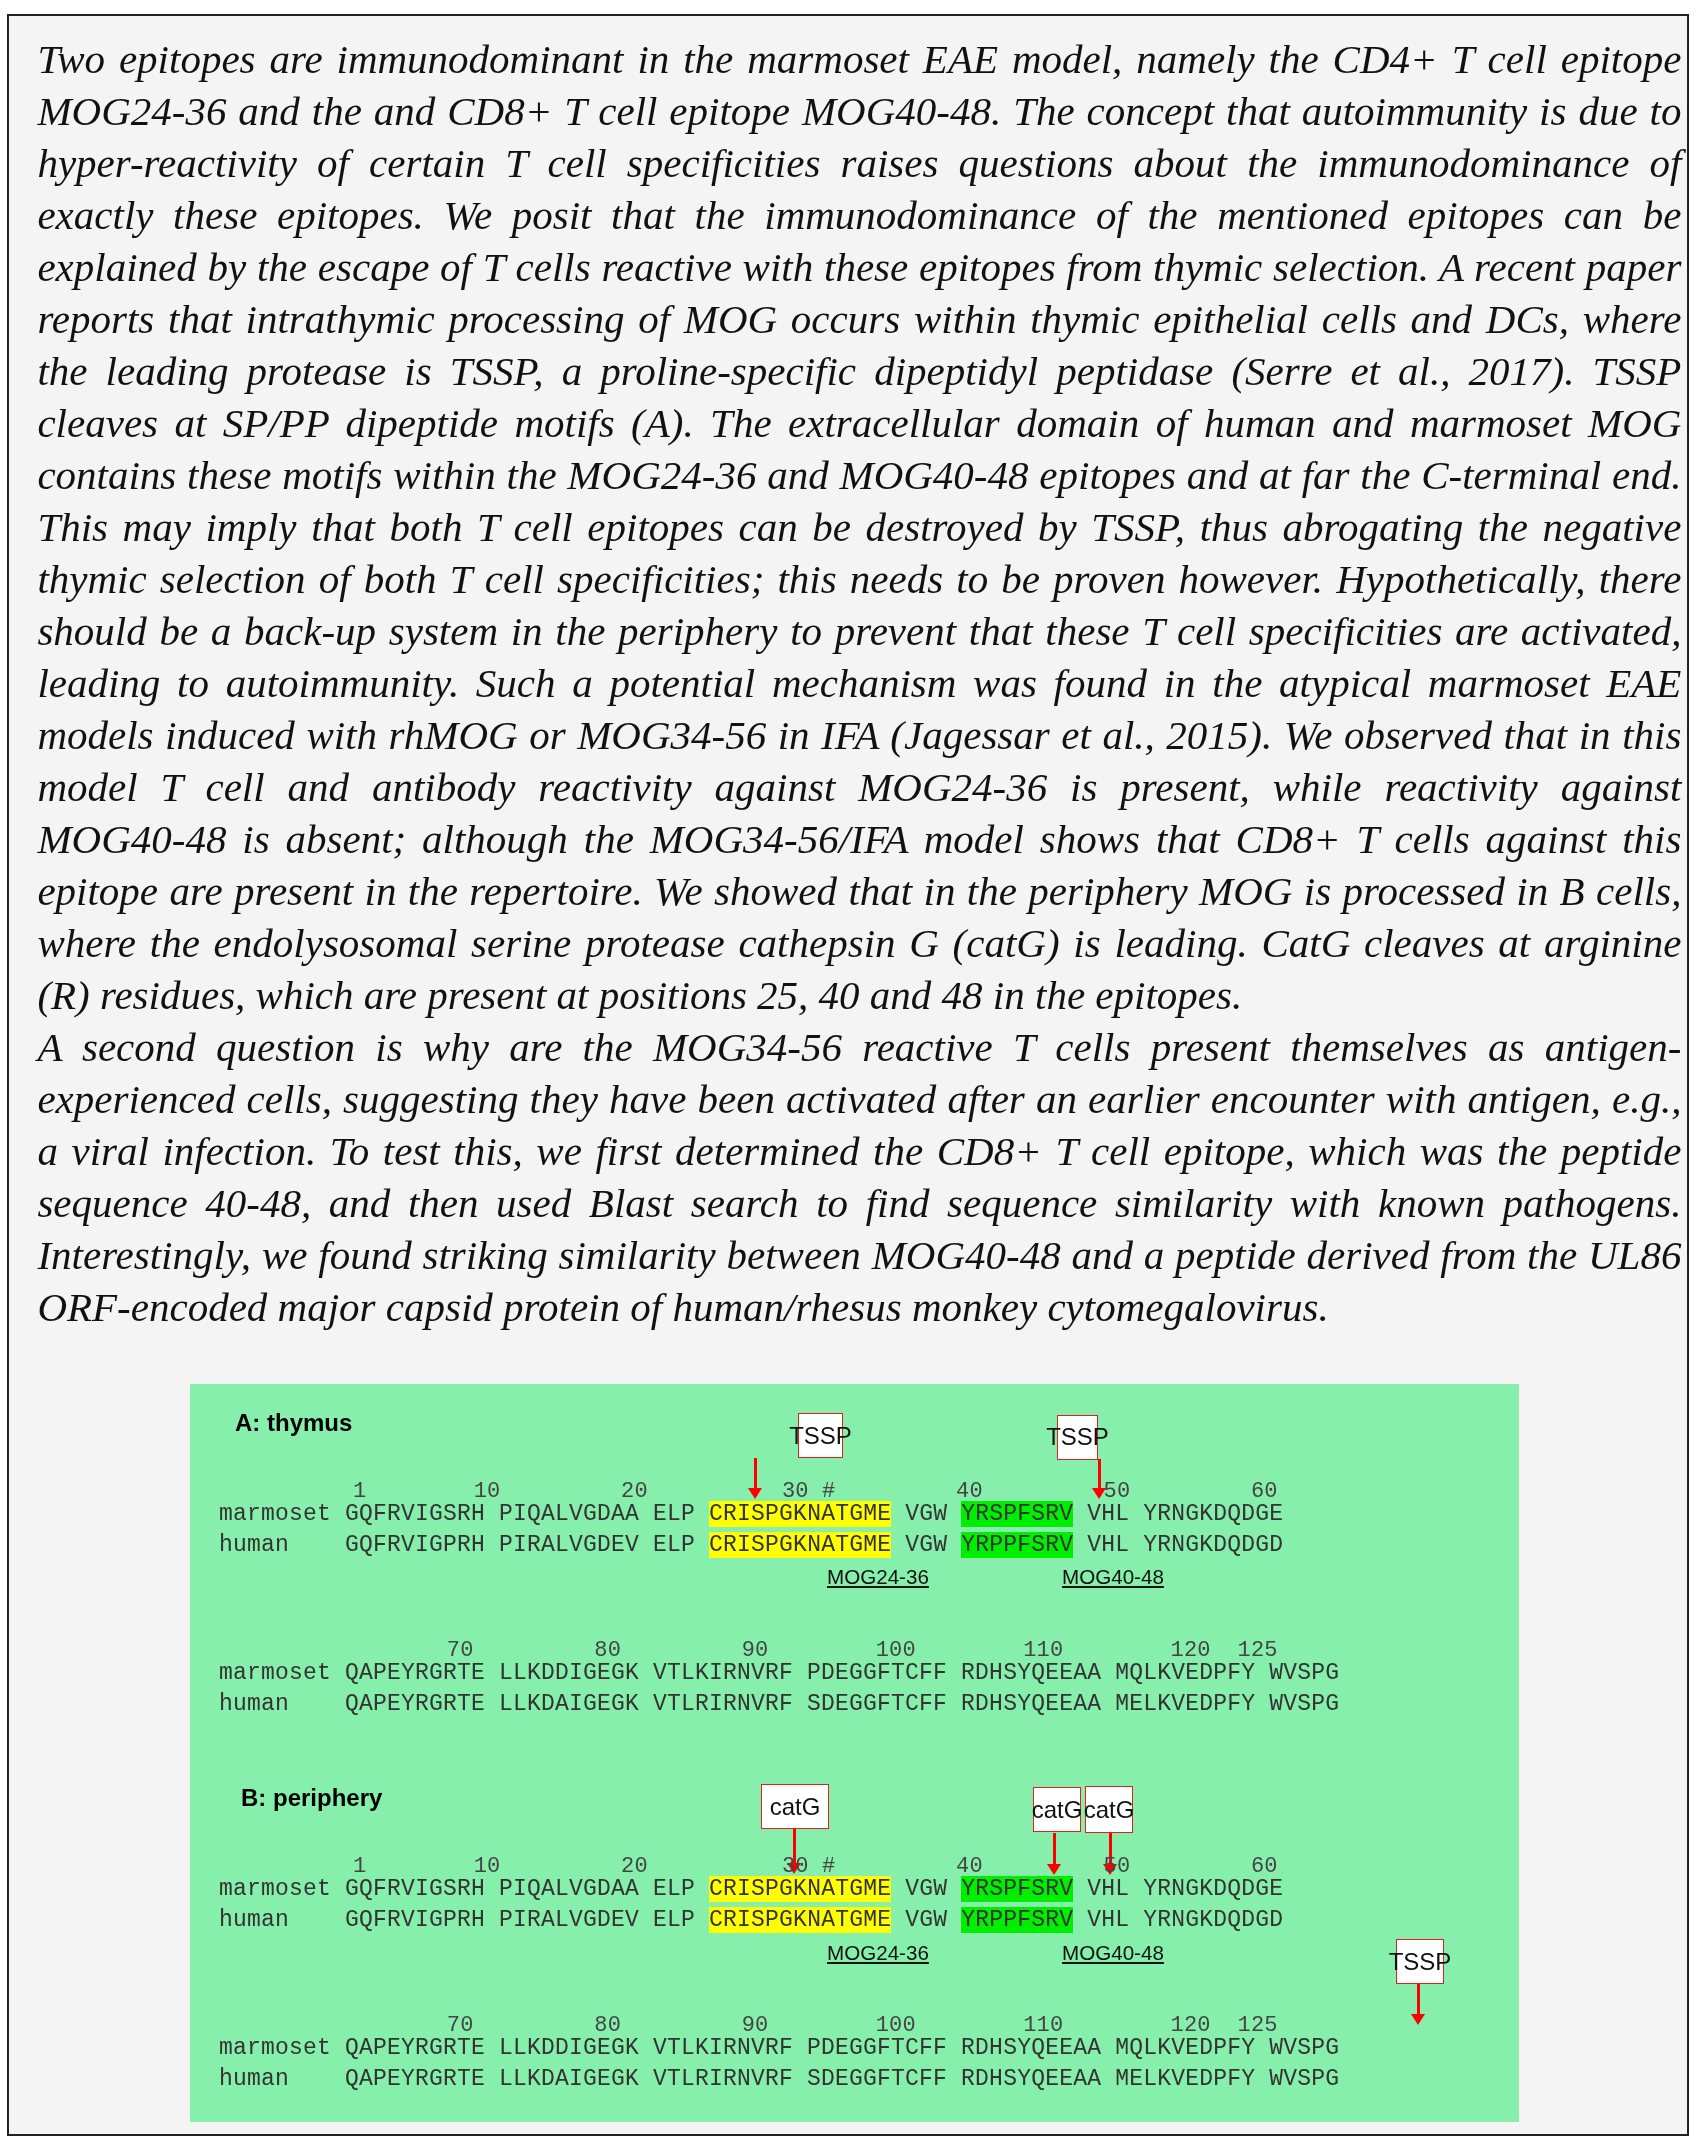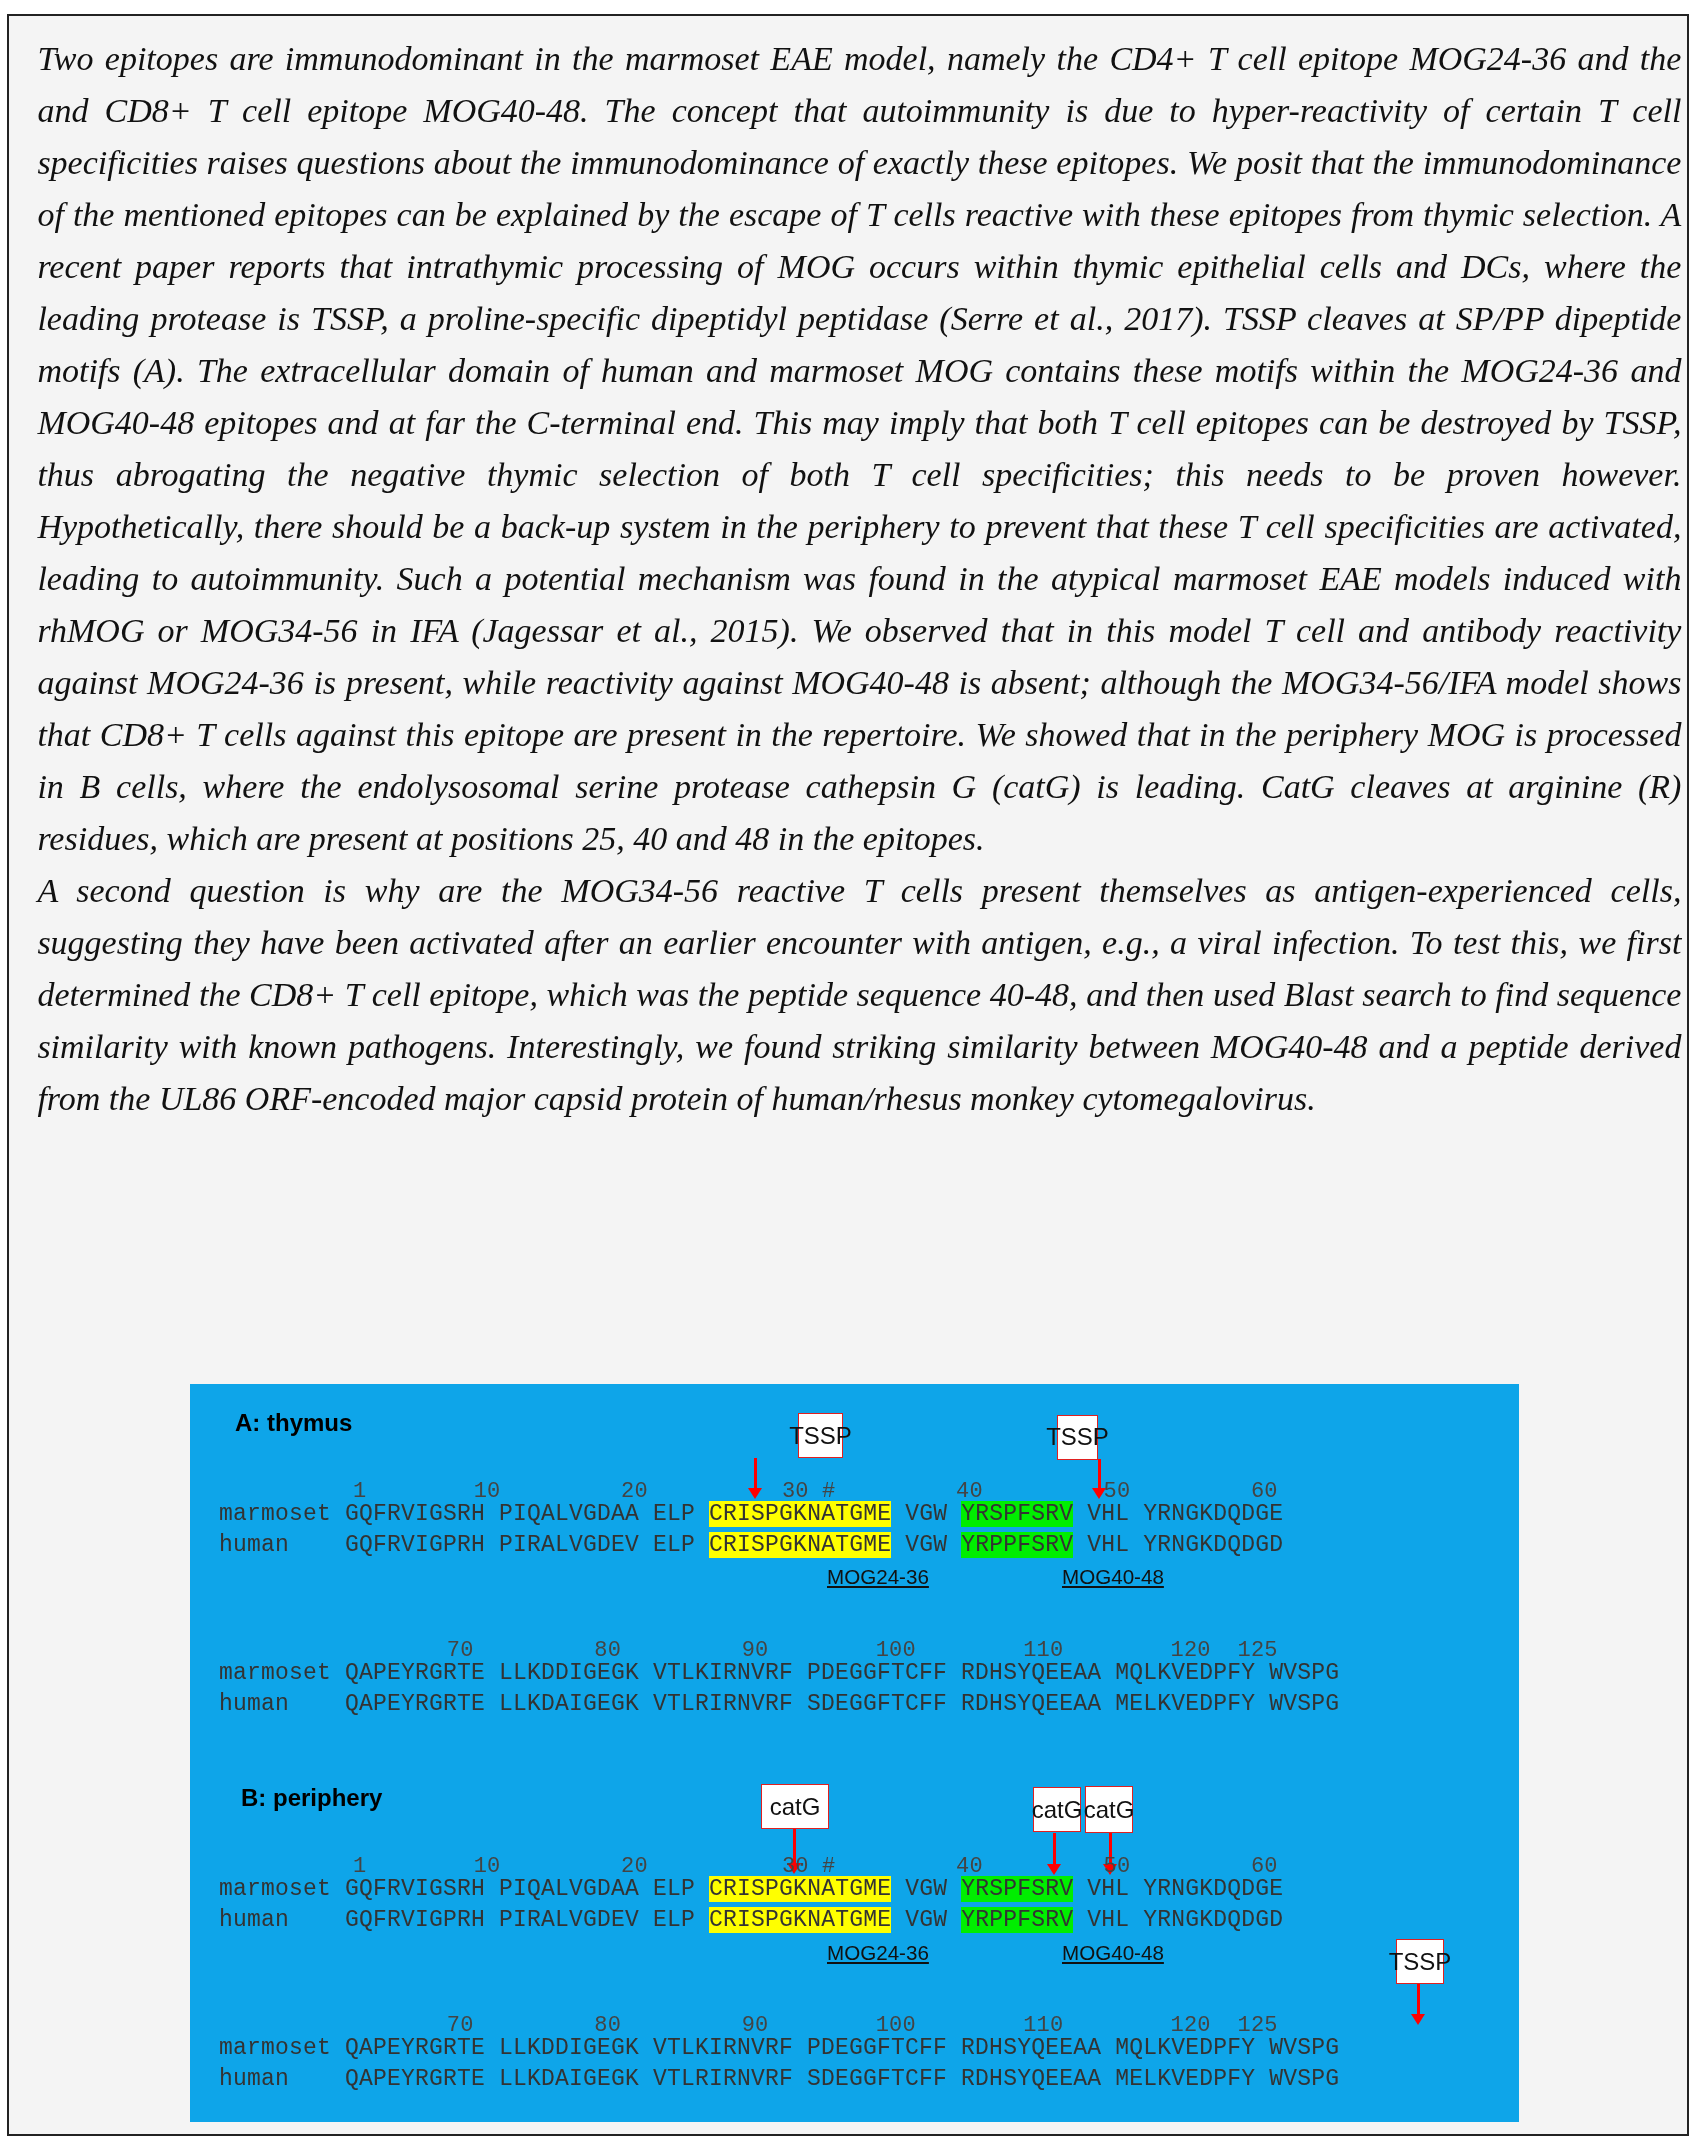--- a/index.html
+++ b/index.html
@@ -4,27 +4,27 @@
 <style>
   html, body { margin: 0; padding: 0; background: #ffffff; }
   body { width: 1705px; height: 2151px; position: relative; overflow: hidden; }
   .frame {
     position: absolute; left: 7.4px; top: 14px; width: 1682px; height: 2122px;
     border: 2.5px solid #222; background: #f4f4f4; box-sizing: border-box;
   }
   .text-block {
     position: absolute; left: 28px; top: 16.5px; width: 1644px;
     font-family: "Liberation Serif", "DejaVu Serif", serif;
-    font-style: italic; font-size: 34px; line-height: 52px; color: #111;
+    font-style: italic; font-size: 41px; line-height: 52px; color: #111;
     text-align: justify;
   }
   .text-block p { margin: 0; }
   .figure {
     position: absolute; left: 190px; top: 1384px; width: 1329px; height: 738px;
-    background: #0ea5e9;
+    background: #86efac;
   }
   .panel-title {
     position: absolute; font-family: "Liberation Sans", "DejaVu Sans", sans-serif;
     font-weight: bold; font-size: 24px; color: #000;
   }
   .mono {
     position: absolute; font-family: "Liberation Mono", "DejaVu Sans Mono", monospace;
     font-size: 23px; color: #333; white-space: pre; letter-spacing: 0.2px;
   }
   .num { font-size: 22px; color: #444; }

